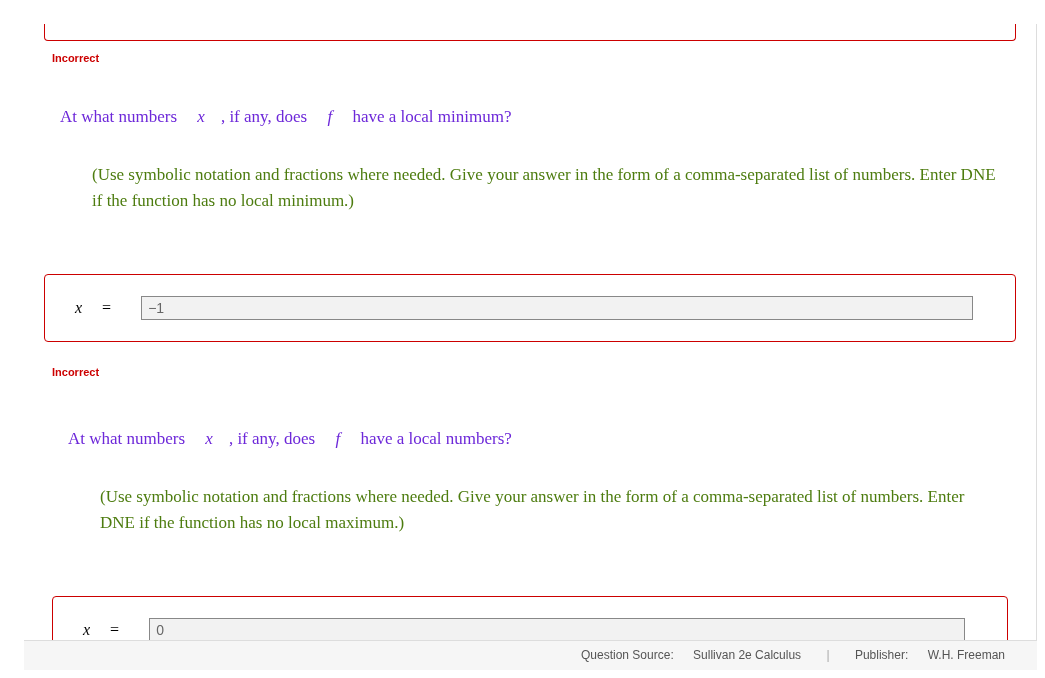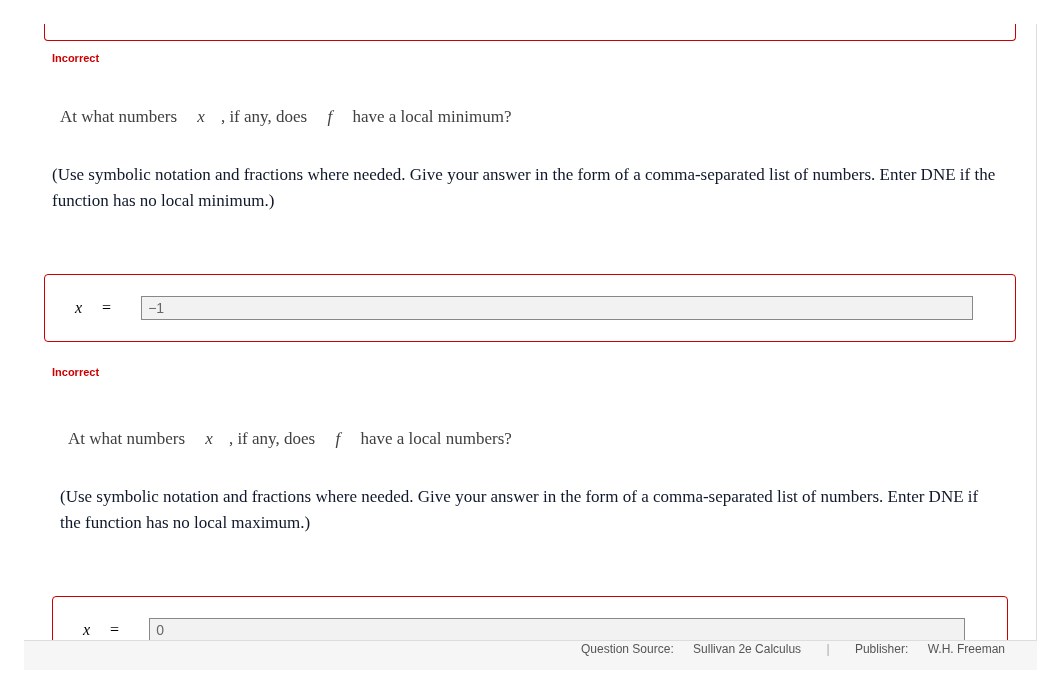--- a/index.html
+++ b/index.html
@@ -39,27 +39,28 @@
       color: #c00;
       font-family: Arial, Helvetica, sans-serif;
       font-size: 11px;
       font-weight: bold;
       margin-bottom: 24px;
     }
     .question-text {
       font-size: 17px;
       line-height: 1.5;
       margin-bottom: 16px;
-      color: #404040;
+      color: #6d28d9;
     }
     .question-hint {
       font-size: 17px;
       line-height: 1.55;
       margin-bottom: 52px;
-      color: #0f172a;
+      color: #4d7c0f;
+      margin-left: 40px;
     }
     .ital {
       font-style: italic;
       font-family: 'Times New Roman', Georgia, serif;
     }
     .answer-box {
       border: 1px solid #c00;
       border-radius: 4px;
       padding: 16px 14px;
       display: flex;
@@ -91,21 +92,21 @@
     }
     .footer-strip {
       flex: 1;
       background: #f6f6f6;
       border-top: 1px solid #ddd;
       position: relative;
     }
     .footer-text {
       position: absolute;
       right: 16px;
-      bottom: 6px;
+      bottom: 0;
       font-family: Arial, Helvetica, sans-serif;
       font-size: 12px;
       color: #555;
     }
     .footer-sep {
       margin: 0 6px;
       color: #aaa;
     }
   </style>
 </head>

